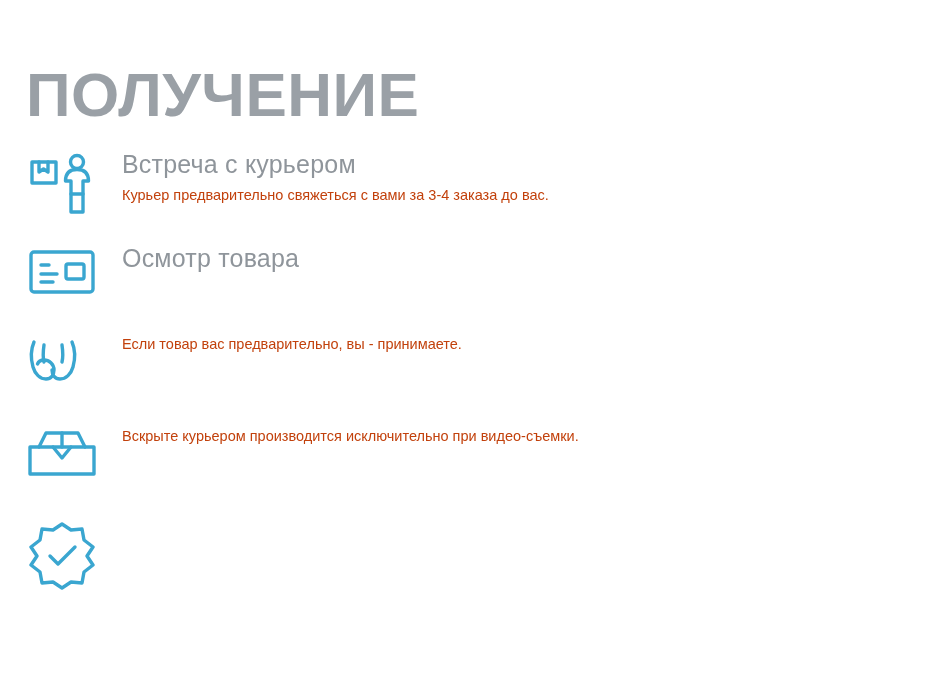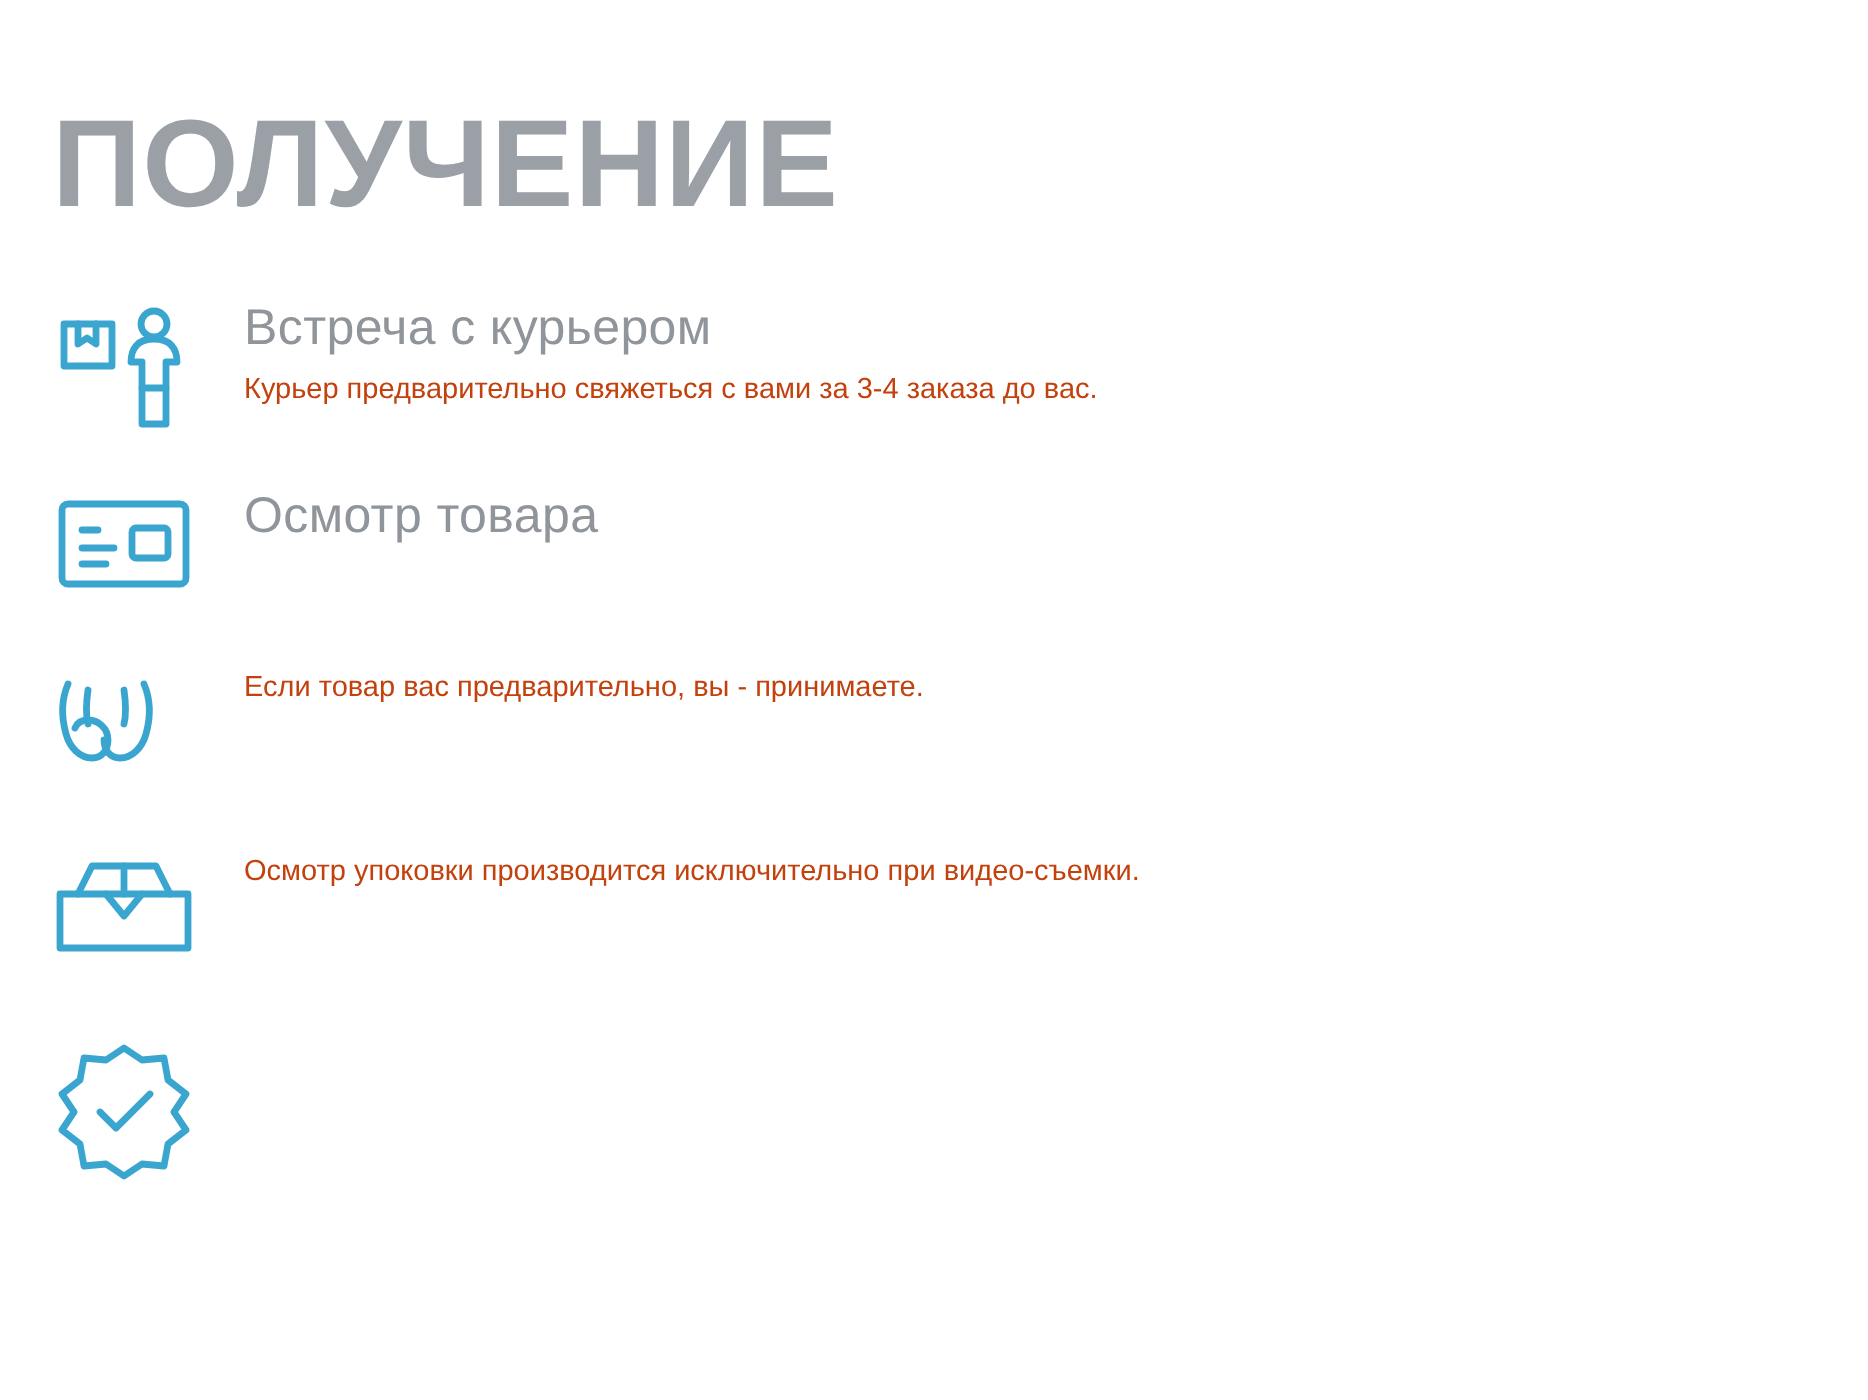--- a/index.html
+++ b/index.html
@@ -16,21 +16,21 @@
   .page {
     position: relative;
     width: 934px;
     height: 700px;
     box-sizing: border-box;
     padding: 0;
   }
   .page-title {
     position: absolute;
     left: 26px;
-    top: 8px;
+    top: 20px;
     font-size: 62px;
     line-height: 1.05;
     font-weight: bold;
     letter-spacing: 0.5px;
     color: #9aa0a6;
     font-family: "Liberation Sans", sans-serif;
     white-space: nowrap;
   }
   .steps {
     position: absolute;
@@ -141,21 +141,21 @@
     <div class="step step-4">
       <div class="step-icon">
         <svg width="72" height="52" viewBox="0 0 72 52" fill="none" stroke="#3aa6d0" stroke-width="3.4" stroke-linecap="round" stroke-linejoin="round">
           <path d="M4 19 H68 V46 H4 Z"></path>
           <path d="M13 19 L20 5 H52 L59 19"></path>
           <path d="M36 5 V19"></path>
           <path d="M27 19 L36 30 L45 19"></path>
         </svg>
       </div>
       <div class="step-body">
-        <p class="step-desc">Осмотр упоковки производится исключительно при видео-съемки.</p>
+        <p class="step-desc">Вскрыте курьером производится исключительно при видео-съемки.</p>
       </div>
     </div>
 
     <div class="step step-5">
       <div class="step-icon">
         <svg width="72" height="70" viewBox="0 0 72 70" fill="none" stroke="#3aa6d0" stroke-width="3.4" stroke-linecap="round" stroke-linejoin="round">
           <path d="M36 4 L45 10 L56 9 L58 20 L67 27 L61 36 L67 45 L58 52 L56 63 L45 62 L36 68 L27 62 L16 63 L14 52 L5 45 L11 36 L5 27 L14 20 L16 9 L27 10 Z"></path>
           <path d="M24 36 L32 44 L49 27"></path>
         </svg>
       </div>

